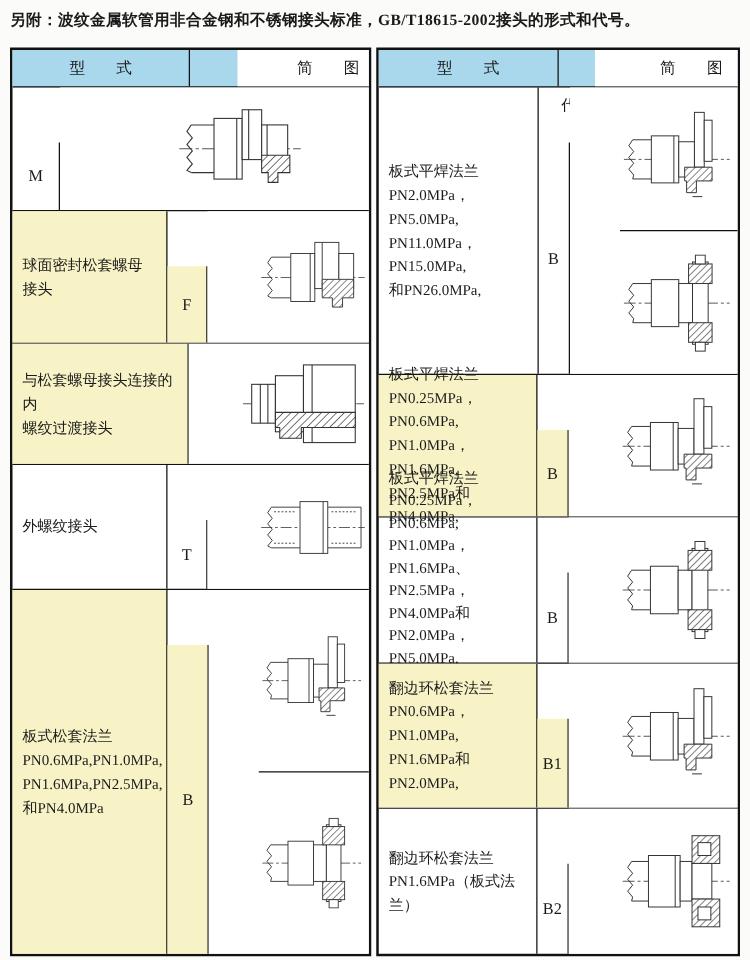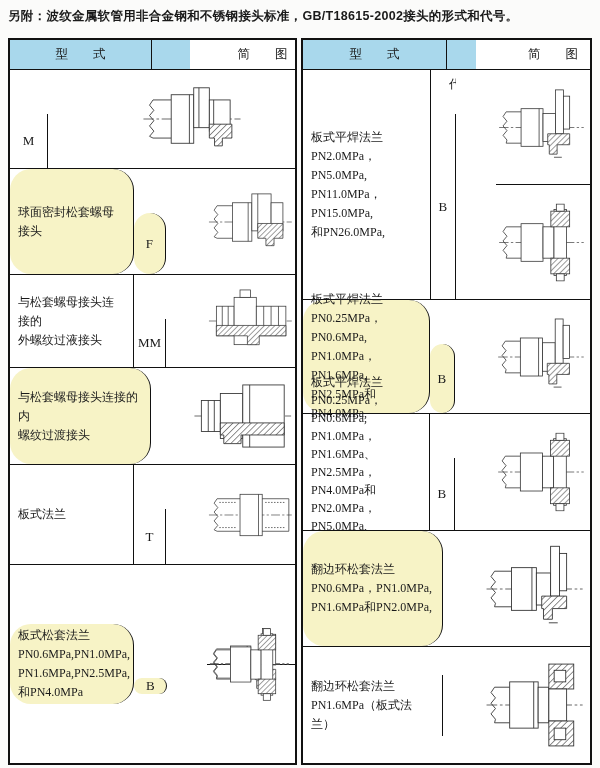--- a/index.html
+++ b/index.html
@@ -4,54 +4,54 @@
 <style>
   html,body{margin:0;padding:0;}
   .page{
     position:relative; width:600px; height:768px;
     background:#fbfbfa; overflow:hidden;
     font-family:"Liberation Serif","DejaVu Serif",serif;
     color:#1a1a1a;
   }
   .note{
     position:absolute; left:8px; top:8px; width:584px;
-    font-family:Liberation Sans, sans-serif;
+    font-family:Liberation Serif, serif;
     font-weight:bold; font-size:12.5px; letter-spacing:0.3px;
   }
   .tbl{
     position:absolute; top:38px; height:727px;
     display:flex; flex-direction:column;
     border:2px solid #111; background:#fff;
     box-sizing:border-box;
   }
   .tbl-left{ left:8px;  width:289px; }
   .tbl-right{ left:301px; width:291px; }
   .row{ display:flex; flex:0 0 auto; border-bottom:1px solid #111; box-sizing:border-box; min-height:0;}
-  .row:last-child{ border-bottom:none; flex:1 1 auto;align-items:center; }
+  .row:last-child{ border-bottom:none; flex:1 1 auto; }
   .c{ border-right:1px solid #111; box-sizing:border-box; min-width:0; }
   .c:last-child{ border-right:none; }
   .hdr{ background:#a9d8ec; }
   .hdr .c{ display:flex; align-items:center; justify-content:center; font-size:12.5px; }
   .name{
     display:flex; align-items:center; padding:2px 8px;
     font-size:12px; line-height:19px; white-space:pre-line;font-family:Liberation Serif, serif;
   }
   .code{
     display:flex; align-items:center; justify-content:center;
     font-size:13px;
     margin-top:44px;
   }
   .diag{ display:flex; align-items:center; justify-content:center; background:#fff; }
   .diag.split{ flex-direction:column; padding:0; align-items:stretch; }
   .sub{ flex:1 1 0; display:flex; align-items:center; justify-content:center; min-height:0; }
   .sub + .sub{ border-top:1px solid #111; }
   .tbl-left  .name{ width:142px; } .tbl-left  .code{ width:38px; }
   .tbl-right .name{ width:144px; } .tbl-right .code{ width:29px; }
   .tbl-left  .diag, .tbl-right .diag{ flex:1 1 auto;padding-left:40px; }
-  .hl{ background:#f7f3c6;border-radius:21px; }
+  .hl{ background:#f7f3c6; }
   .dsvg{ display:block; }
   .defs{ position:absolute; width:0; height:0; overflow:hidden; }
 </style>
 </head>
 <body>
 
 <svg class="defs" aria-hidden="true">
   <defs>
     <pattern id="hatch" patternUnits="userSpaceOnUse" width="5" height="5" patternTransform="rotate(45)">
       <rect width="5" height="5" fill="#ffffff"></rect>
@@ -211,43 +211,33 @@
     <div class="row" style="height:106px">
       <div class="c name hl">球面密封松套螺母接头</div>
       <div class="c code hl">F</div>
       <div class="c diag">
         <svg class="dsvg" width="104" height="92" viewBox="0 0 120 100">
             <use href="#sym-f"></use>
           </svg>
       </div>
     </div>
 
-    <div class="row" style="height:93px">
-      <div class="c name">与松套螺母接头连接的
-外螺纹过液接头</div>
-      <div class="c code">MM</div>
-      <div class="c diag">
-        <svg class="dsvg" width="104" height="86" viewBox="0 0 120 100">
-            <use href="#sym-mm"></use>
-          </svg>
-      </div>
-    </div>
 
     <div class="row" style="height:97px">
       <div class="c name hl">与松套螺母接头连接的内
 螺纹过渡接头</div>
       <div class="c diag">
         <svg class="dsvg" width="104" height="88" viewBox="0 0 120 100">
             <use href="#sym-mf"></use>
           </svg>
       </div>
     </div>
 
     <div class="row" style="height:100px">
-      <div class="c name">板式法兰</div>
+      <div class="c name">外螺纹接头</div>
       <div class="c code">T</div>
       <div class="c diag">
         <svg class="dsvg" width="104" height="88" viewBox="0 0 120 100">
             <use href="#sym-t"></use>
           </svg>
       </div>
     </div>
 
     <div class="row">
       <div class="c name hl">板式松套法兰
@@ -322,30 +312,32 @@
         <svg class="dsvg" width="110" height="96" viewBox="0 0 120 100">
             <use href="#sym-fl-hub"></use>
           </svg>
       </div>
     </div>
 
     <div class="row" style="height:116px">
       <div class="c name hl">翻边环松套法兰
 PN0.6MPa，PN1.0MPa,
 PN1.6MPa和PN2.0MPa,</div>
+      <div class="c code hl">B1</div>
       <div class="c diag">
         <svg class="dsvg" width="110" height="96" viewBox="0 0 120 100">
             <use href="#sym-fl-plate"></use>
           </svg>
       </div>
     </div>
 
     <div class="row">
       <div class="c name">翻边环松套法兰
 PN1.6MPa（板式法兰）</div>
+      <div class="c code">B2</div>
       <div class="c diag">
         <svg class="dsvg" width="110" height="100" viewBox="0 0 120 100">
             <use href="#sym-fl-double"></use>
           </svg>
       </div>
     </div>
   </div>
 
 </div>
 

